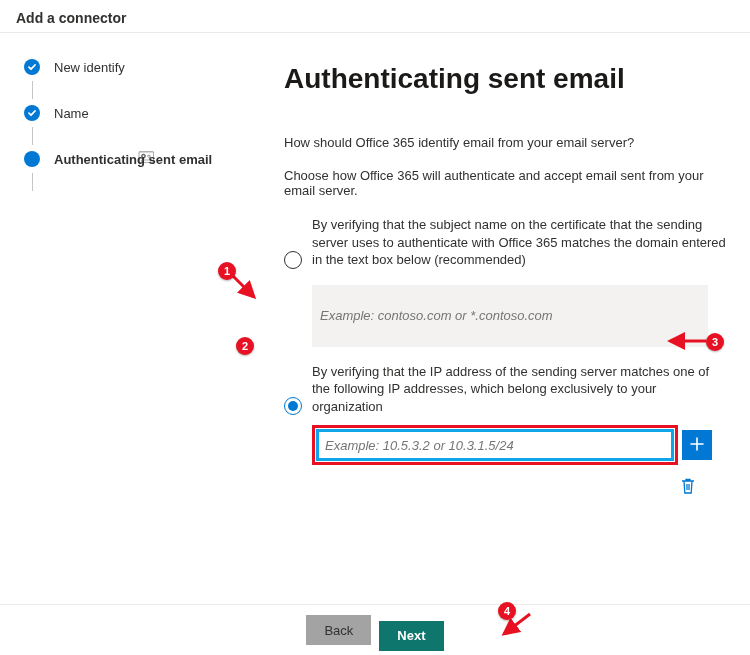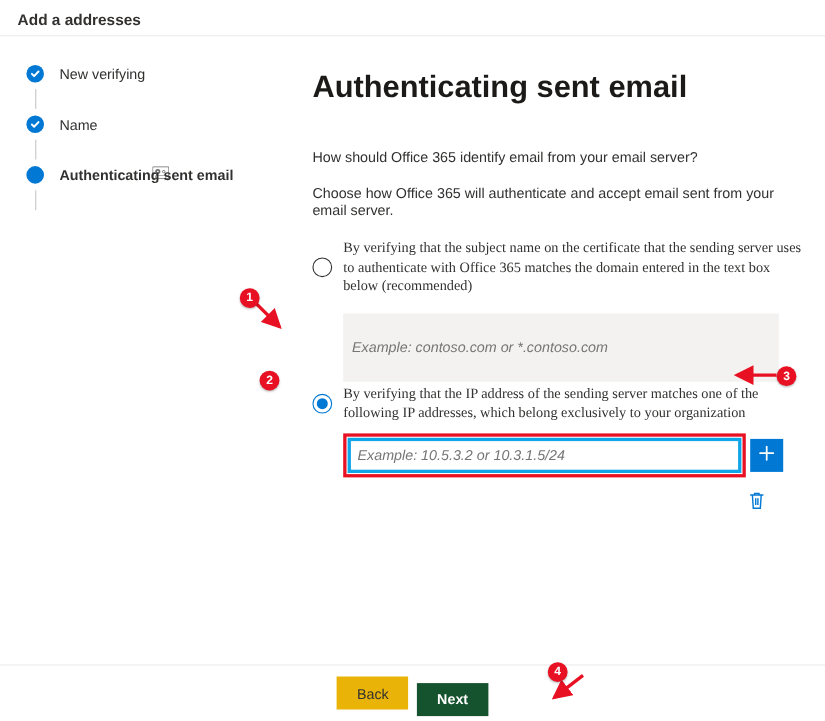--- a/index.html
+++ b/index.html
@@ -70,23 +70,22 @@
   }
   h1.page-title {
     font-size: 28px;
     font-weight: 700;
     margin: 0 0 40px 0;
     color: #1b1a19;
   }
   .lead { font-size: 13px; margin: 16px 0 18px 0; }
   .option {
     display: flex;
-    align-items: center;
+    align-items: flex-end;
     margin-bottom: 10px;
-    font-family: Liberation Serif, serif;
   }
   .radio {
     width: 18px;
     height: 18px;
     border: 1px solid #323130;
     border-radius: 50%;
     flex-shrink: 0;
     margin-top: 1px;
     box-sizing: border-box;
     display: flex;
@@ -95,21 +94,21 @@
   }
   .radio.selected { border: 1px solid #0078d4; }
   .radio.selected .dot {
     width: 10px;
     height: 10px;
     background: #0078d4;
     border-radius: 50%;
   }
   .opt-text { margin-left: 10px; font-size: 13px; line-height: 1.35; }
   .domain-input {
-    margin: 6px 0 2px 28px;
+    margin: 6px 0 16px 28px;
     width: 380px;
     height: 26px;
     background: #f3f2f1;
     border: none;
     padding: 18px 8px;
     color: #8a8886;
     font-size: 13px;
     font-style: italic;
     outline: none;
   }
@@ -170,22 +169,22 @@
     justify-content: center;
     gap: 8px;
   }
   .btn {
     height: 30px;
     padding: 0 18px;
     font-size: 13px;
     border: none;
     cursor: pointer;
   }
-  .btn-back { background: #eab308; color: #323130; }
-  .btn-next { background: #14532d; color: #fff; font-weight: 600; margin-top: 11px; }
+  .btn-back { background: #a3a3a3; color: #323130; }
+  .btn-next { background: #0f766e; color: #fff; font-weight: 600; margin-top: 11px; }
 
   
   .callout {
     position: absolute;
     width: 18px;
     height: 18px;
     background: #e81123;
     border-radius: 50%;
     color: #fff;
     font-size: 11px;
@@ -204,35 +203,35 @@
     color: #6e6e6e;
     font-size: 14px;
     pointer-events: none;
     font-family: "Segoe UI Symbol", sans-serif;
   }
 </style>
 </head>
 <body>
 
 <div class="header">
-  <span>Add a addresses</span>
+  <span>Add a connector</span>
 </div>
 
 <div class="body-wrap">
 
   <span class="cursor-hand">🖭</span>
 
   <div class="sidebar">
     <div class="step">
       <span class="circle done">
         <svg width="10" height="10" viewBox="0 0 10 10" fill="none">
             <path d="M2 5.2 4 7.2 8 3" stroke-width="1.8" stroke-linecap="round" stroke-linejoin="round"></path>
           </svg>
       </span>
-      <span class="label">New verifying</span>
+      <span class="label">New identify</span>
     </div>
     <div class="connector-line"></div>
     <div class="step">
       <span class="circle done">
         <svg width="10" height="10" viewBox="0 0 10 10" fill="none">
             <path d="M2 5.2 4 7.2 8 3" stroke-width="1.8" stroke-linecap="round" stroke-linejoin="round"></path>
           </svg>
       </span>
       <span class="label">Name</span>
     </div>

